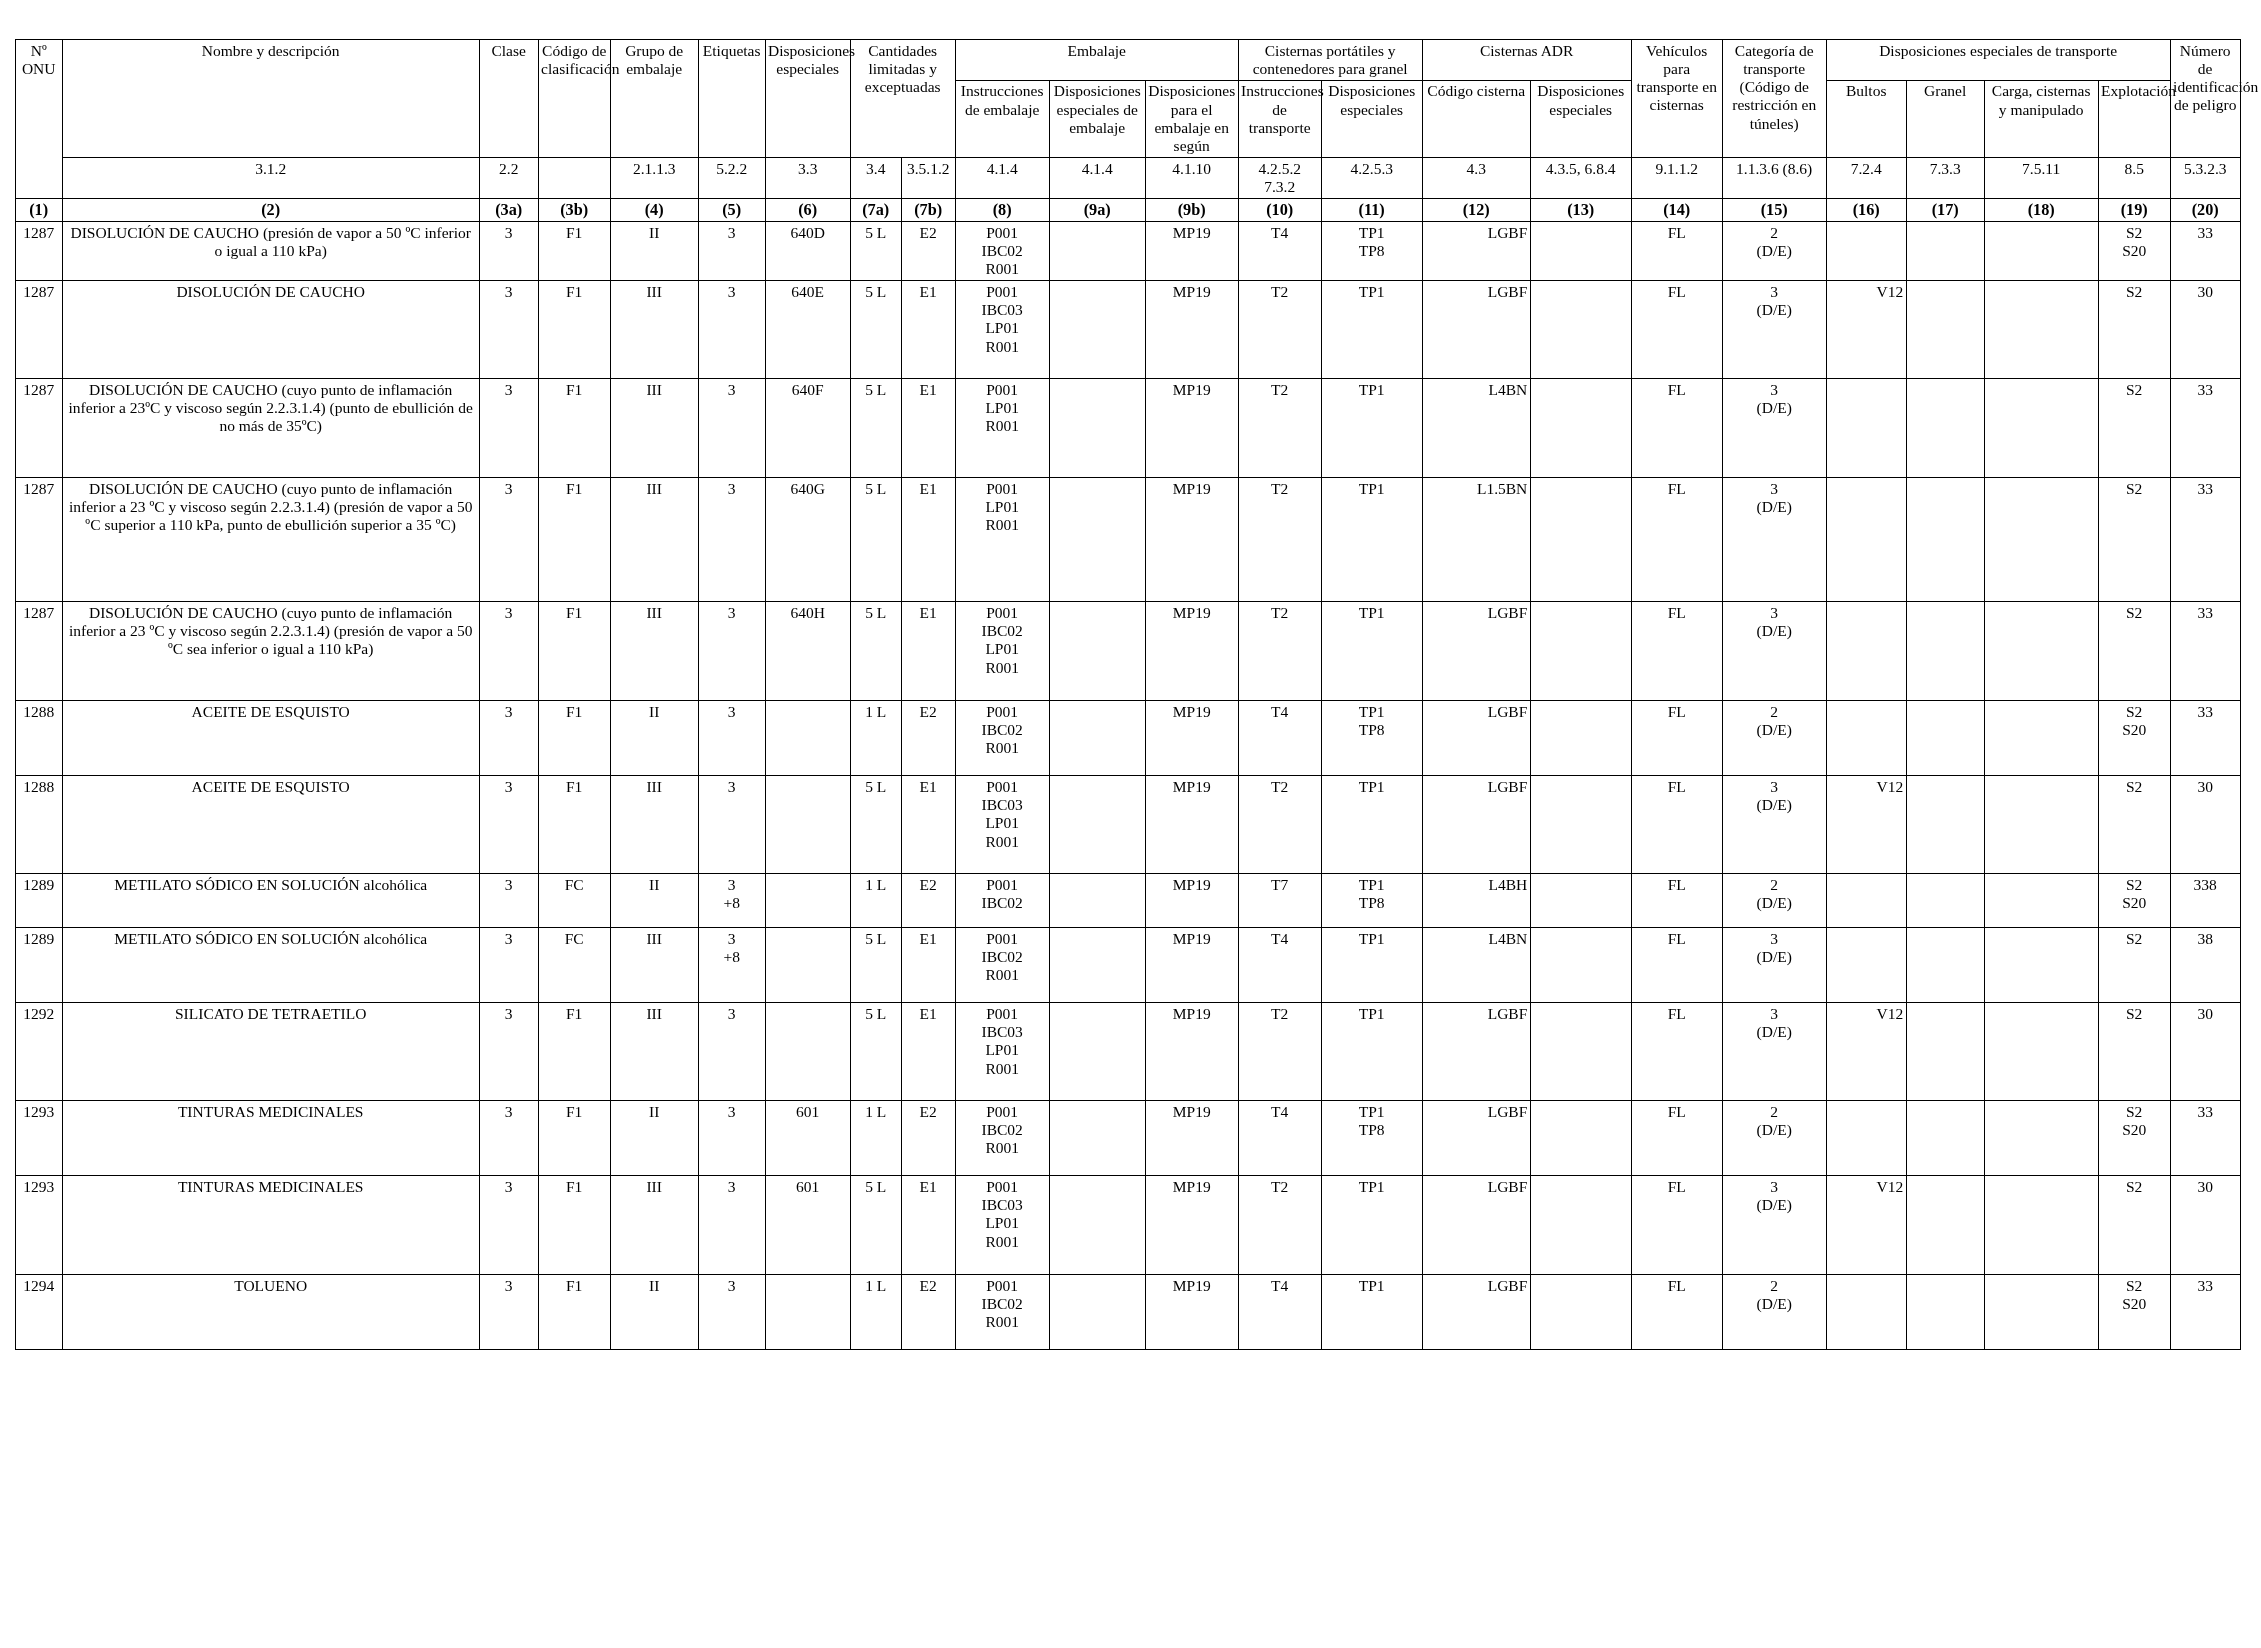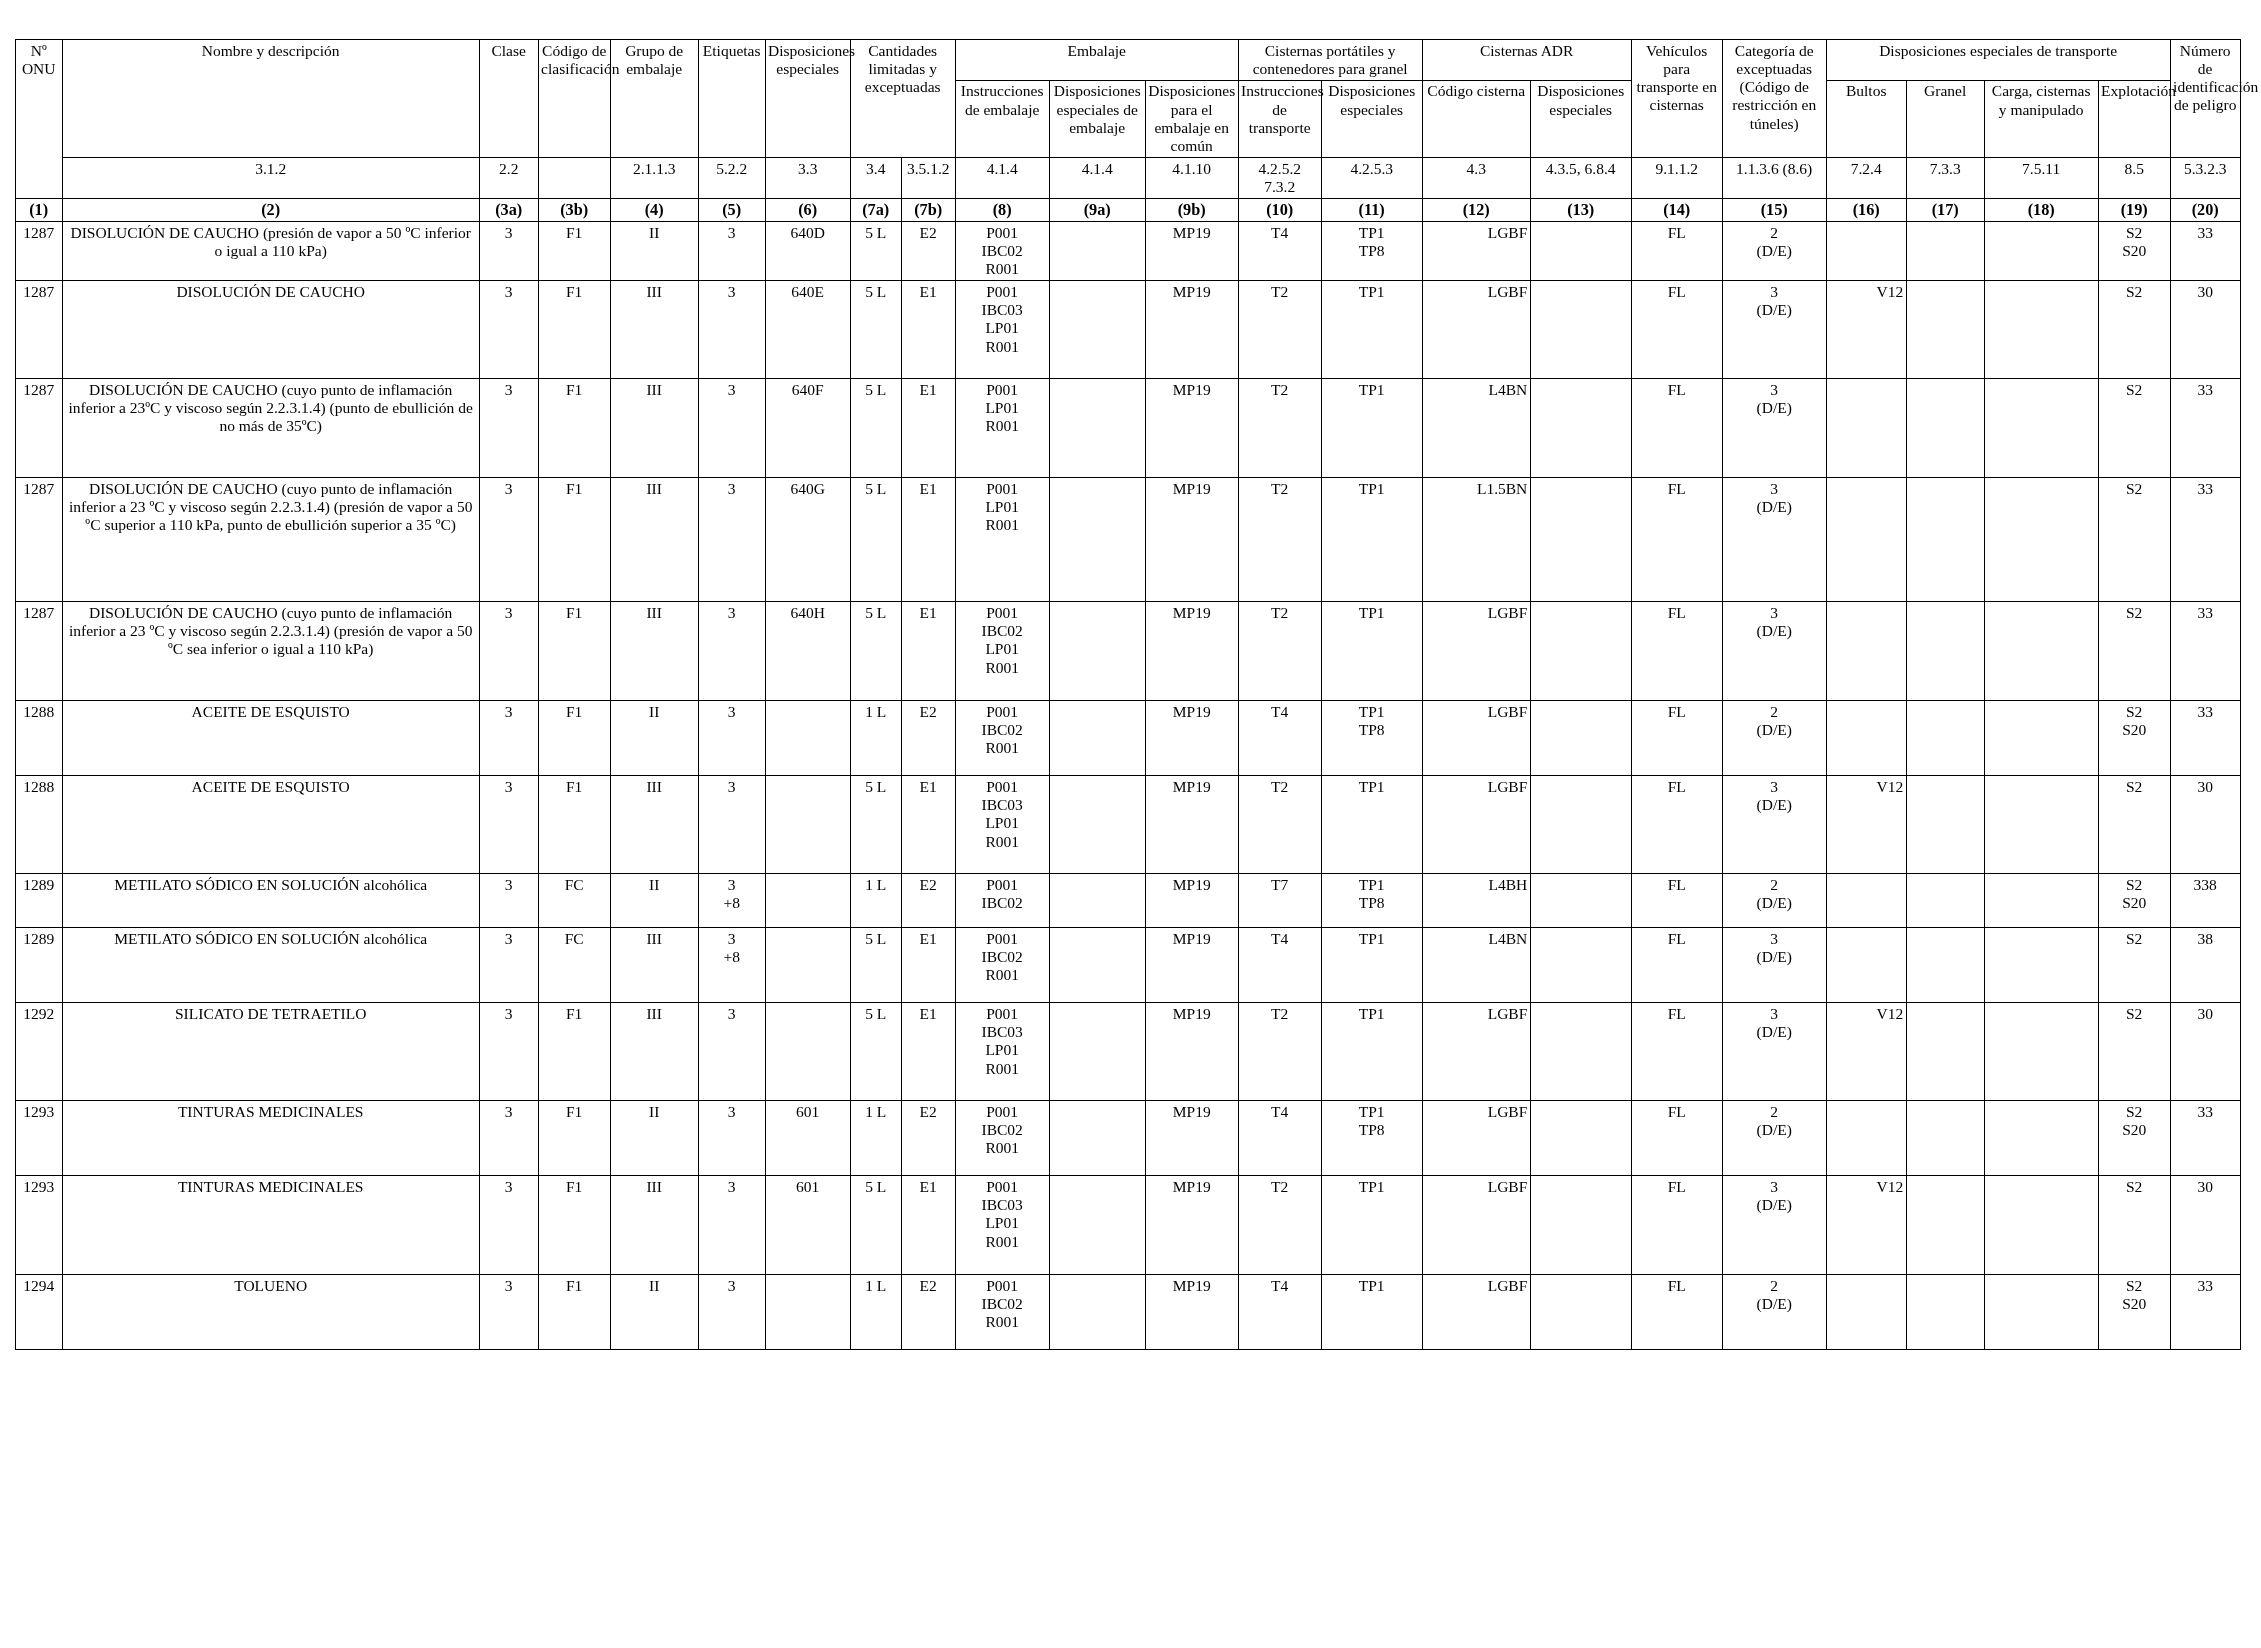--- a/index.html
+++ b/index.html
@@ -131,28 +131,28 @@
         <td rowspan="2">Clase</td>
         <td rowspan="2">Código de clasificación</td>
         <td rowspan="2">Grupo de embalaje</td>
         <td rowspan="2">Etiquetas</td>
         <td rowspan="2">Disposiciones especiales</td>
         <td rowspan="2" colspan="2">Cantidades limitadas y exceptuadas</td>
         <td colspan="3" class="grp-head">Embalaje</td>
         <td colspan="2" class="grp-head">Cisternas portátiles y contenedores para granel</td>
         <td colspan="2" class="grp-head">Cisternas ADR</td>
         <td rowspan="2">Vehículos para transporte en cisternas</td>
-        <td rowspan="2">Categoría de exceptuadas (Código de restricción en túneles)</td>
+        <td rowspan="2">Categoría de transporte (Código de restricción en túneles)</td>
         <td colspan="4" class="grp-head">Disposiciones especiales de transporte</td>
         <td rowspan="2">Número de identificación de peligro</td>
       </tr>
       <tr>
         <td>Instrucciones de embalaje</td>
         <td>Disposiciones especiales de embalaje</td>
-        <td>Disposiciones para el embalaje en común</td>
+        <td>Disposiciones para el embalaje en según</td>
         <td>Instrucciones de transporte</td>
         <td>Disposiciones especiales</td>
         <td>Código cisterna</td>
         <td>Disposiciones especiales</td>
         <td>Bultos</td>
         <td>Granel</td>
         <td>Carga, cisternas y manipulado</td>
         <td>Explotación</td>
       </tr>
       <tr class="refrow">

